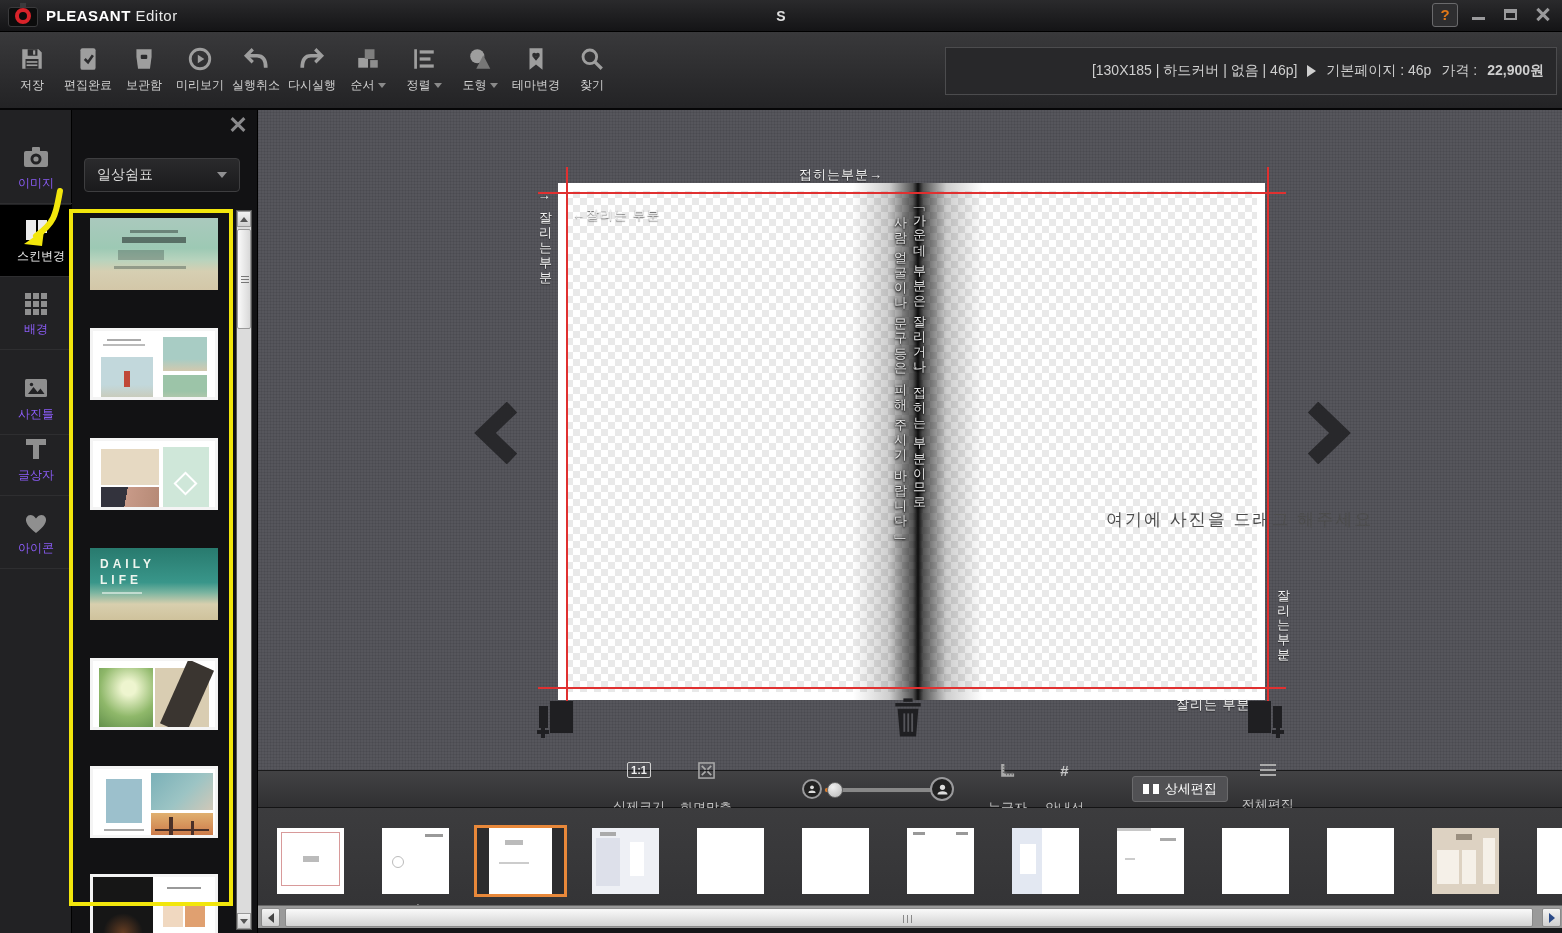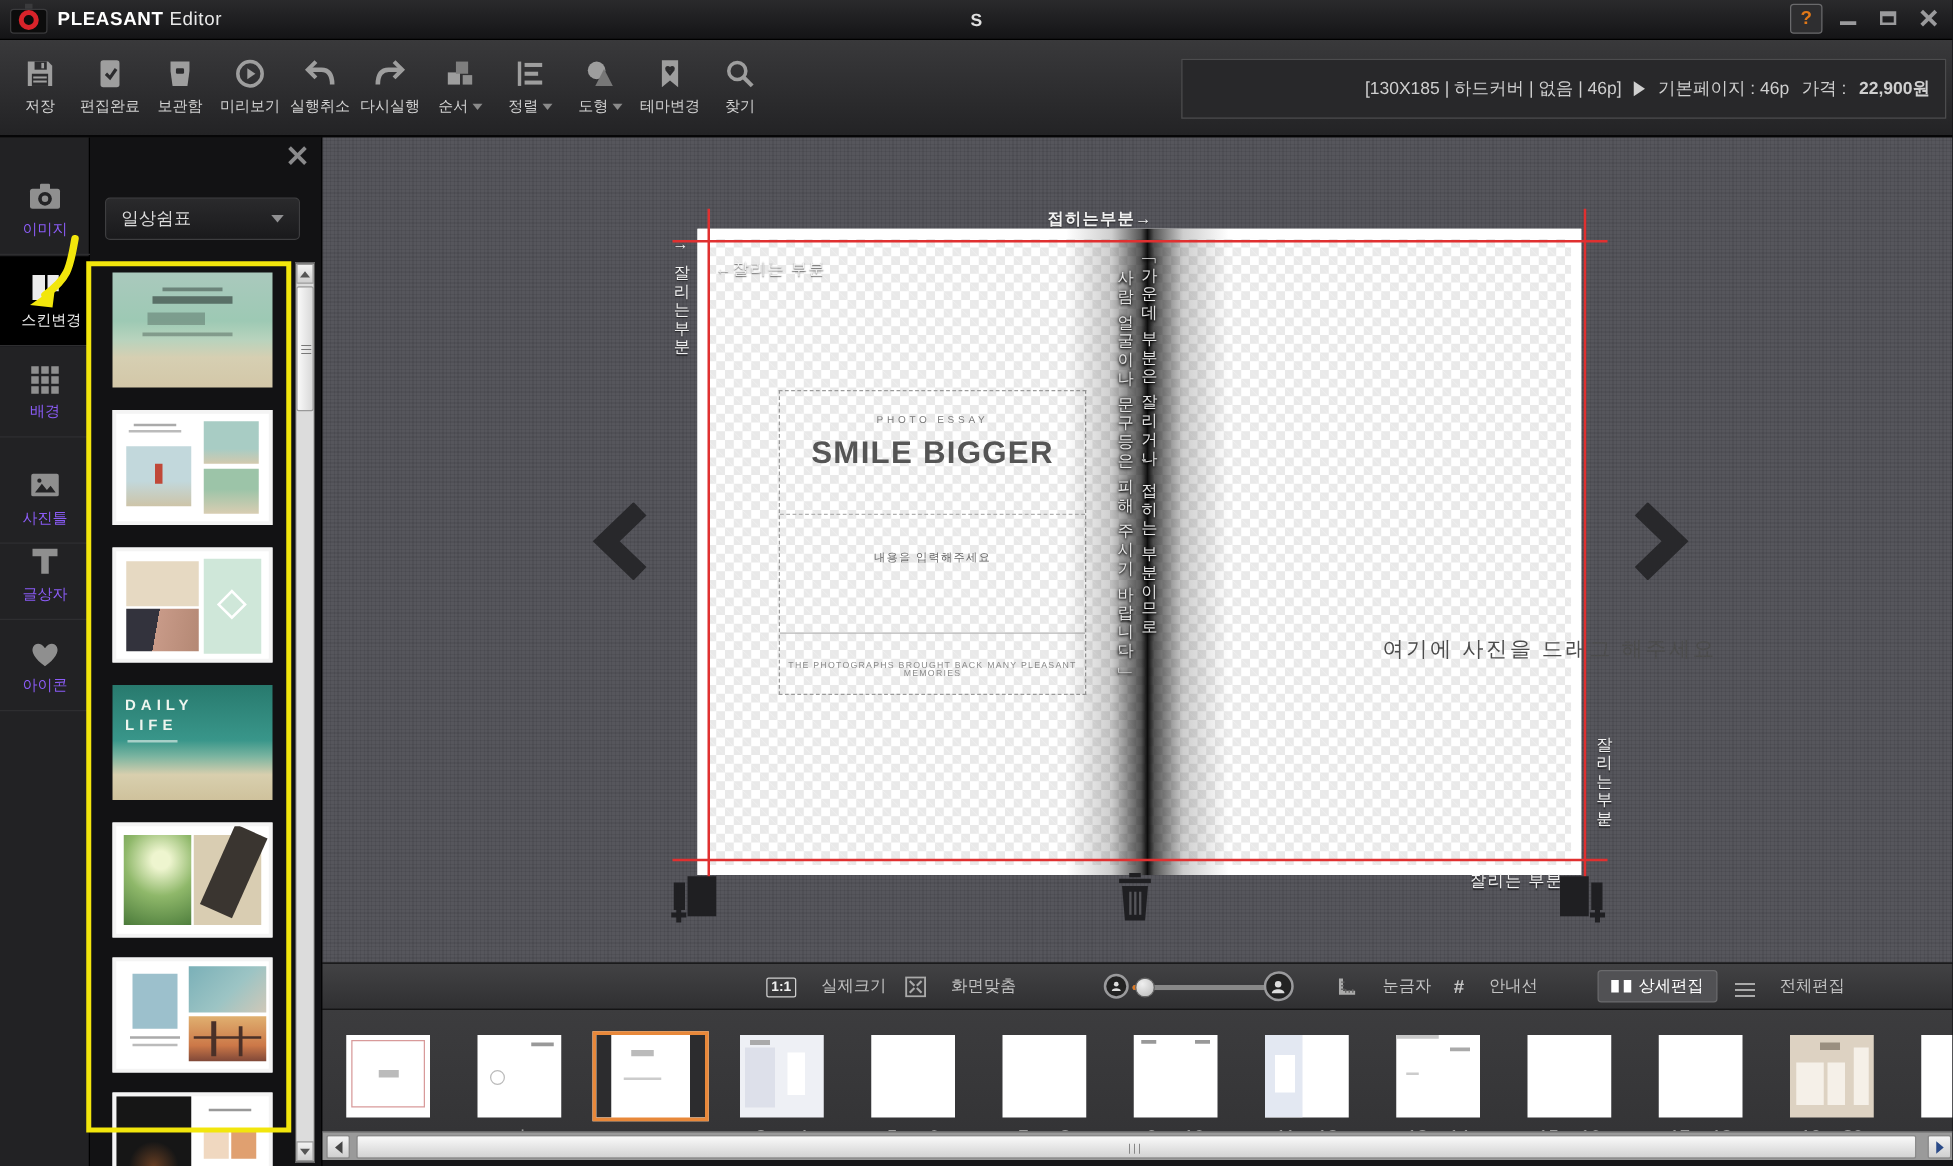--- a/index.html
+++ b/index.html
@@ -55,21 +55,21 @@
   #skin-panel { position:absolute; left:72px; top:110px; width:186px; height:823px; background:#121214; border-right:1px solid #000; }
   .panel-close { position:absolute; right:8px; top:4px; width:22px; height:22px; }
   .panel-close i { position:absolute; left:2px; top:9px; width:18px; height:3px; background:#8a8a8c; }
   .panel-close i:first-child { transform:rotate(45deg); }
   .panel-close i:last-child { transform:rotate(-45deg); }
   #skin-dropdown { position:absolute; left:12px; top:48px; width:156px; height:34px; background:linear-gradient(180deg,#2a2a2c,#1a1a1c);
     border:1px solid #3e3e40; border-radius:4px; display:flex; align-items:center; justify-content:space-between; padding:16px 12px; }
   #skin-dropdown span { color:#dcdcdc; font-size:14px; }
   .dd-caret { width:0; height:0; border-left:5px solid transparent; border-right:5px solid transparent; border-top:6px solid #909092; }
 
-  .thumb { position:absolute; left:18px; width:128px; height:92px; background:#fff; border:3px solid #f4f4f4; overflow:hidden; }
+  .thumb { position:absolute; left:18px; width:128px; height:72px; background:#fff; border:3px solid #f4f4f4; overflow:hidden; }
   .thumb .d { position:absolute; }
 
   
   #panel-sb { position:absolute; right:5px; top:100px; width:16px; height:720px; background:#dcdcdc; border:1px solid #555; }
   .sb-arrow { position:absolute; left:0; width:14px; height:16px; background:linear-gradient(180deg,#f2f2f2,#cfcfcf); border:1px solid #999; display:flex; align-items:center; justify-content:center; }
   .tri-up { width:0;height:0;border-left:4px solid transparent;border-right:4px solid transparent;border-bottom:5px solid #555; }
   .tri-down { width:0;height:0;border-left:4px solid transparent;border-right:4px solid transparent;border-top:5px solid #555; }
   #panel-sb-thumb { position:absolute; left:0; top:18px; width:14px; height:100px; background:linear-gradient(90deg,#fafafa,#d8d8d8); border:1px solid #999; border-radius:2px; }
   .grip { position:absolute; left:3px; top:46px; width:8px; height:8px;
     background:repeating-linear-gradient(180deg,#777 0 1px,transparent 1px 3px); }
@@ -107,21 +107,21 @@
   #text-box .row3 { position:absolute; left:0; top:194px; width:100%; height:50px; text-align:center; }
   #tb-caption { margin-top:22px; font-size:7px; color:#8a8a8a; letter-spacing:1px; }
 
   .nav-chev { position:absolute; width:48px; height:62px; z-index:7; }
   .page-tool { position:absolute; z-index:7; }
 
   
   #bottombar { position:absolute; left:258px; top:770px; width:1304px; height:38px;
     background:linear-gradient(180deg,#424244,#303032); border-top:1px solid #1a1a1b; border-bottom:1px solid #141415;
     display:flex; align-items:center; color:#c2c2c2; font-size:13px; }
-  .bb-group { display:flex; align-items:flex-end; gap:20px; }
+  .bb-group { display:flex; align-items:center; gap:20px;flex-direction:column; }
   #ratio-badge { border:1px solid #cfcfcf; color:#f0f0f0; font-size:11px; font-weight:bold; padding:1px 3px; border-radius:2px; }
   #slider { position:relative; width:160px; height:24px; }
   .zoom-circle { position:absolute; border-radius:50%; background:#222; border:2px solid #9a9a9c; display:flex; align-items:center; justify-content:center; }
   #slider-track { position:absolute; left:22px; top:10px; width:118px; height:6px; background:#888; border:1px solid #3a3a3c; border-radius:3px; }
   #slider-fill { position:absolute; left:0; top:0; width:10px; height:4px; background:#e07820; border-radius:3px; }
   #slider-knob { position:absolute; left:2px; top:-6px; width:16px; height:16px; border-radius:50%;
     background:radial-gradient(circle at 35% 30%,#efefef,#b8b8b8); border:1px solid #666; }
   .active-btn { background:#515154; border:1px solid #6a6a6c; border-radius:3px; padding:3px 10px; color:#fff; display:flex; gap:6px; align-items:center; }
   .sq { width:6px; height:10px; background:#fff; display:inline-block; }
   .grid-icon { display:inline-block; width:16px; height:12px;
@@ -440,45 +440,33 @@
 
   <div id="anno-rect"></div>
   <svg id="anno-arrow" viewBox="0 0 70 72">
     <path d="M44 5 C40 26 40 36 20 50" stroke="#f2e60c" stroke-width="6" fill="none" stroke-linecap="round"></path>
     <polygon points="8,58 28,44 26,60" fill="#f2e60c"></polygon>
   </svg>
 
   <div id="canvas">
 
     <div id="spread">
-      <div id="text-box">
-        <div class="row1">
-          <div id="tb-eyebrow">PHOTO ESSAY</div>
-          <div id="tb-title">SMILE BIGGER</div>
-        </div>
-        <div class="row2">
-          <div id="tb-input">내용을 입력해주세요</div>
-        </div>
-        <div class="row3">
-          <div id="tb-caption">THE PHOTOGRAPHS BROUGHT BACK MANY PLEASANT MEMORIES</div>
-        </div>
-      </div>
       <div id="drag-hint">여기에 사진을 드래그 해주세요</div>
       <div id="spine"></div>
       <div class="spine-text" style="left:345px; top:12px; height:400px;">「가운데 부분은 잘리거나, 접히는 부분이므로</div>
       <div class="spine-text" style="left:326px; top:16px; height:390px;">사람 얼굴이나 문구등은 피해 주시기 바랍니다.」</div>
     </div>
 
     <div class="redline" style="left:280px; top:82px; width:748px; height:2px;"></div>
     <div class="redline" style="left:280px; top:577px; width:748px; height:2px;"></div>
     <div class="redline" style="left:308px; top:57px; width:2px; height:548px;"></div>
     <div class="redline" style="left:1009px; top:57px; width:2px; height:548px;"></div>
 
     <div class="cv-label" style="left:314px; top:56px;margin-top:40px;">←잘리는 부분</div>
-    <div class="cv-label" style="left:580px; top:56px;font-weight:bold;">접히는부분→</div>
+    <div class="cv-label" style="left:541px; top:56px;">접히는부분→</div>
     <div class="cv-label vert" style="left:278px; top:84px;">↑잘리는부분</div>
     <div class="cv-label vert" style="left:1016px; top:470px;">잘리는부분↓</div>
     <div class="cv-label" style="left:918px; top:586px;">잘리는 부분→</div>
 
     <svg class="nav-chev" style="left:216px; top:292px;" viewBox="0 0 48 62">
       <path d="M38 5 L11 31 L38 57" stroke="#28282b" stroke-width="15" fill="none"></path>
     </svg>
     <svg class="nav-chev" style="left:1045px; top:292px;" viewBox="0 0 48 62">
       <path d="M10 5 L37 31 L10 57" stroke="#28282b" stroke-width="15" fill="none"></path>
     </svg>

